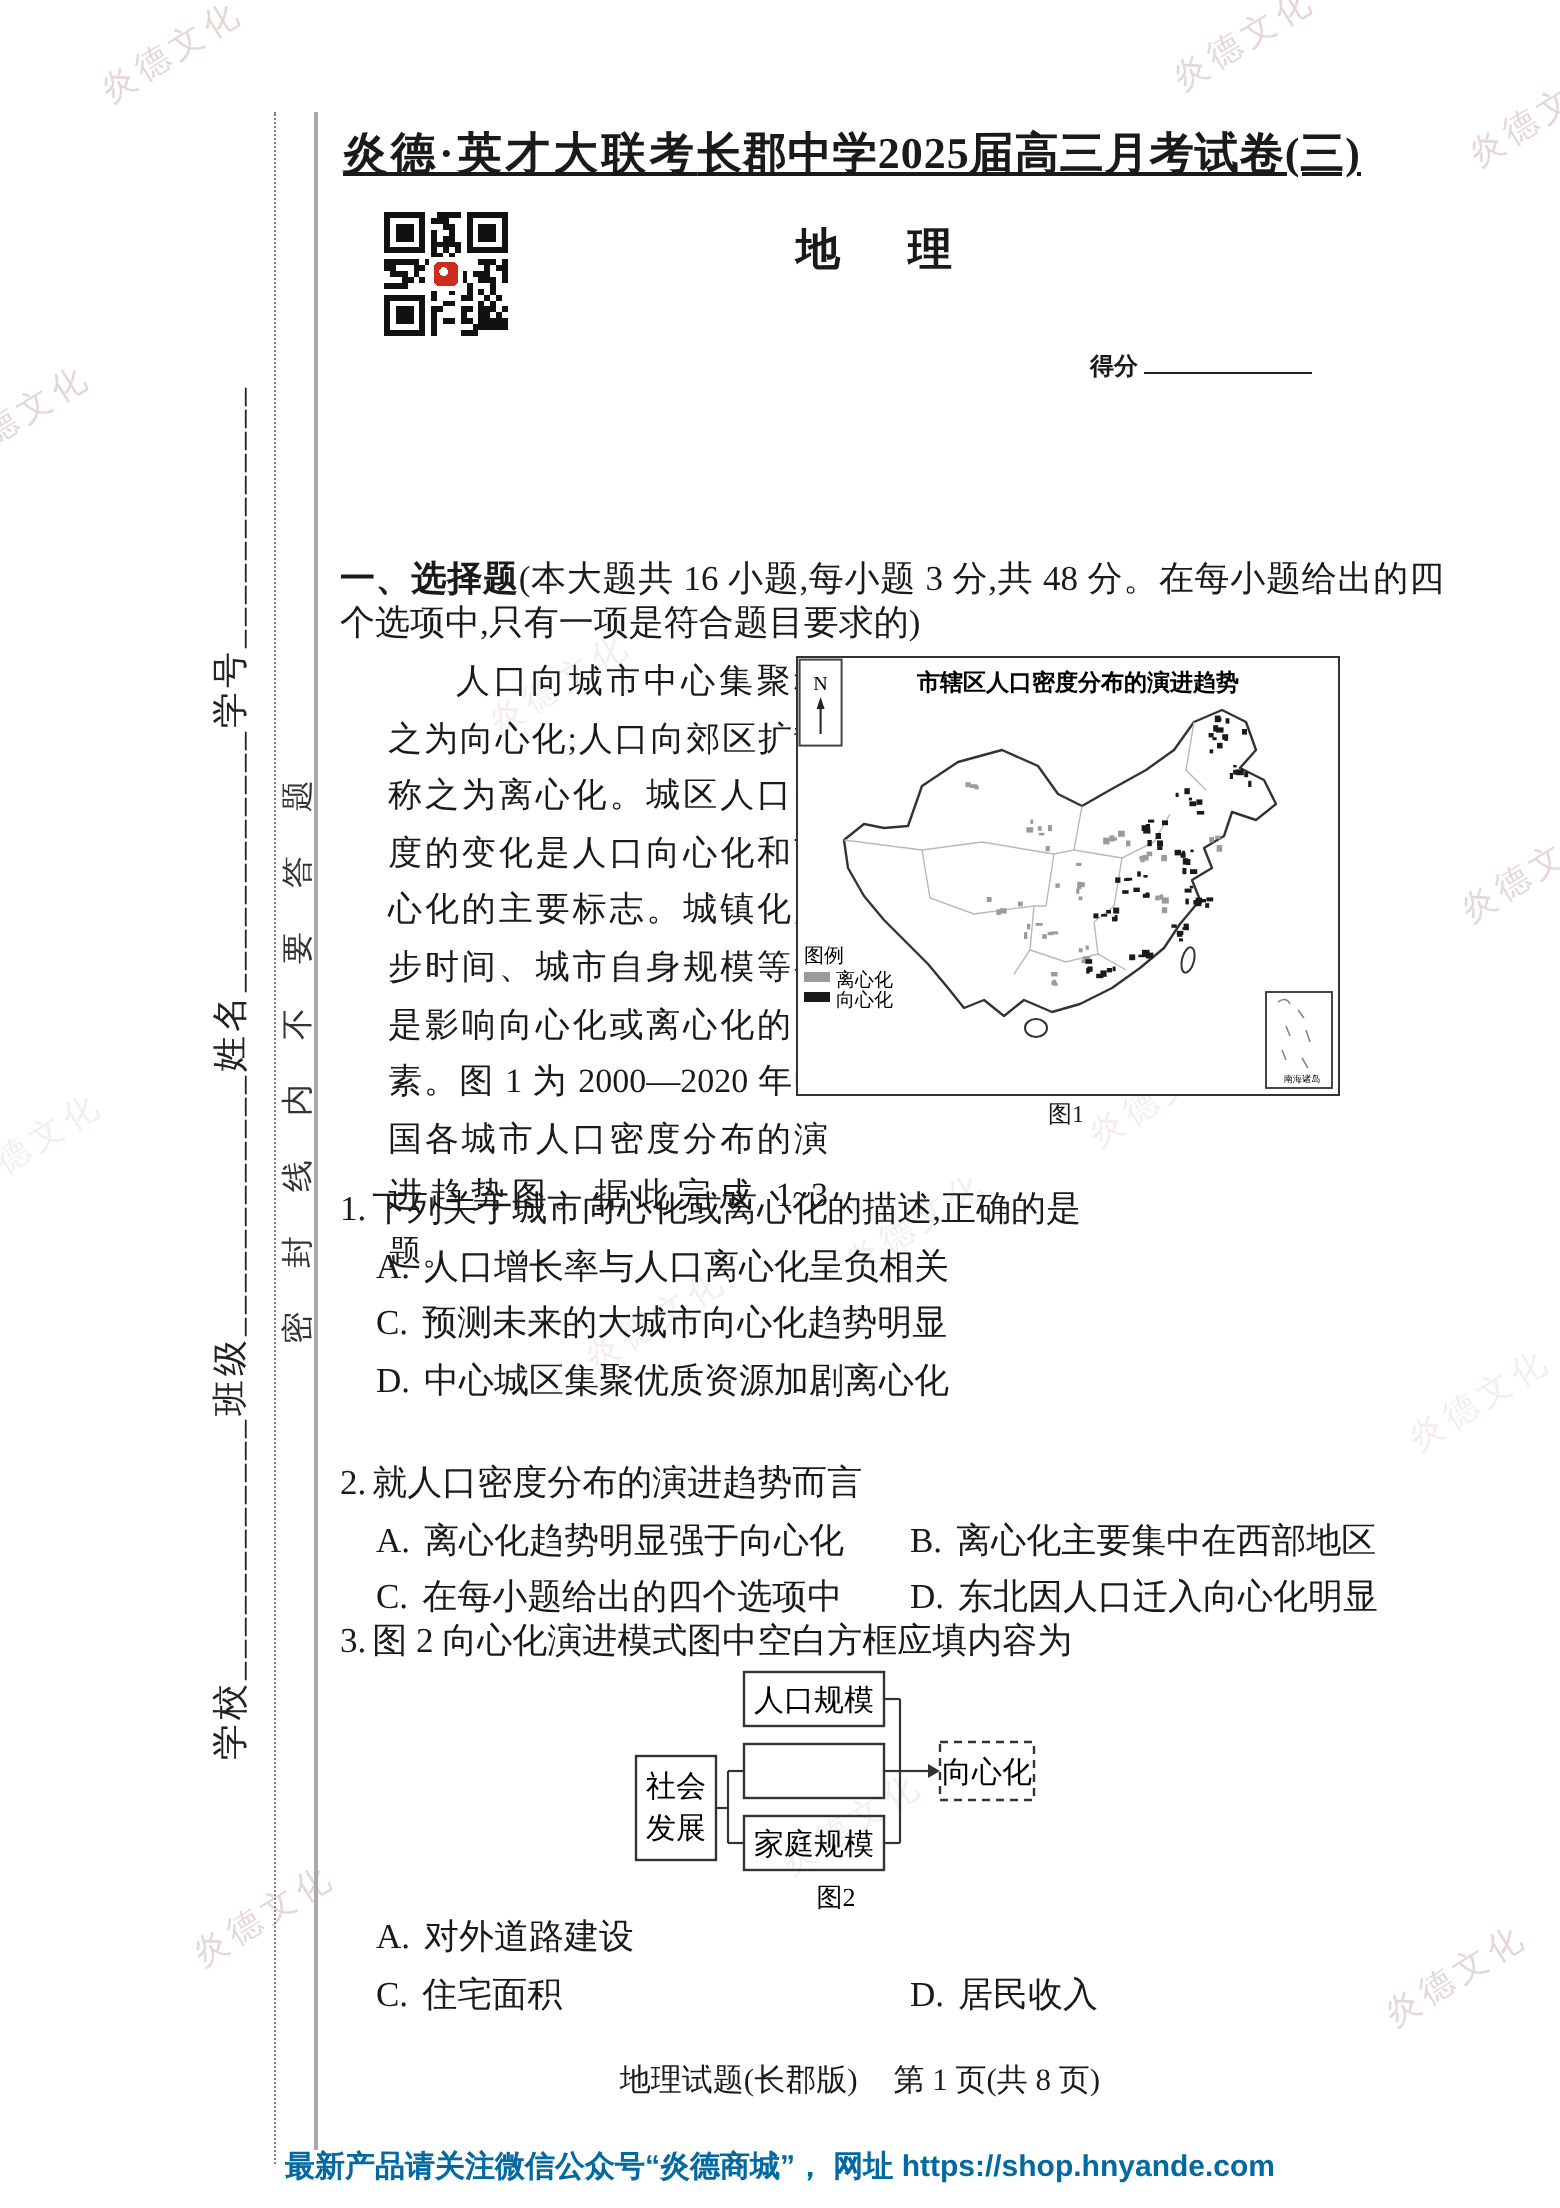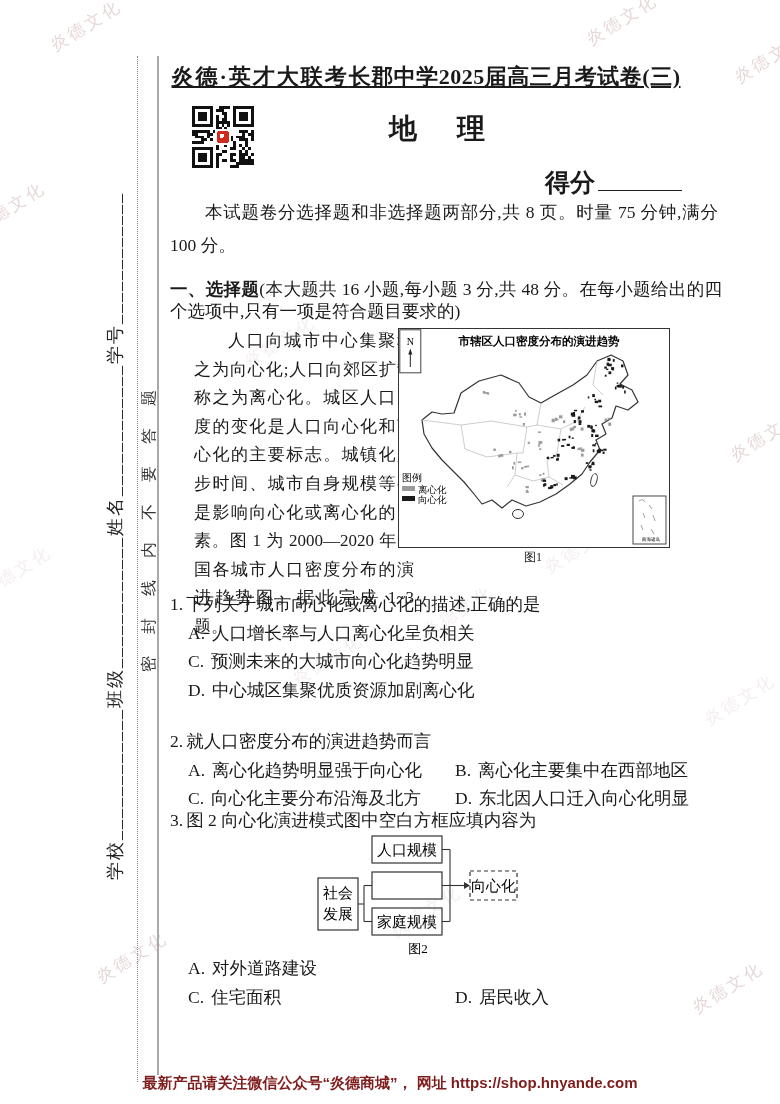--- a/index.html
+++ b/index.html
@@ -23,22 +23,22 @@
           color:#333;white-space:nowrap;}
   .seal-dotted{position:absolute;left:137px;top:56px;height:1026px;width:0;
                border-left:1.6px dotted #828282;}
   .border-solid{position:absolute;left:157px;top:56px;height:1019px;width:2px;background:#a9a9a9;}
   
   .title{position:absolute;left:166px;top:62px;width:520px;text-align:center;
          font-size:22px;font-weight:bold;letter-spacing:.5px;text-decoration:underline;}
   .title .brand{font-weight:900;letter-spacing:2px;}
   .qr{position:absolute;left:192px;top:106px;width:62px;height:62px;}
   .subject{position:absolute;left:170px;top:110px;width:540px;text-align:center;
-           font-size:28px;font-weight:bold;letter-spacing:6px;}
-  .score{position:absolute;left:545px;top:166px;font-size:25px;font-weight:bold;}
+           font-size:22px;font-weight:bold;letter-spacing:6px;}
+  .score{position:absolute;left:545px;top:166px;font-size:12px;font-weight:bold;}
   .score-line{display:inline-block;width:84px;height:20px;border-bottom:1.6px solid #222;margin-left:3px;}
   .intro{position:absolute;left:170px;top:196px;width:548px;font-size:17.5px;line-height:33px;
          text-indent:2em;text-align:justify;}
   
   .section{position:absolute;left:170px;top:278px;width:552px;font-size:17.5px;line-height:22px;text-align:justify;}
   .section .sb{font-weight:bold;}
   
   .passage{position:absolute;left:170px;top:327px;width:220px;font-size:17px;line-height:28.6px;
            text-indent:2em;text-align:justify;margin-left:24px;}
   .fig1{position:absolute;left:398px;top:328px;width:270px;height:218px;border:1.3px solid #333;background:#fff;}
@@ -52,21 +52,21 @@
   .qnum{margin-right:3px;}
   .optrow{display:flex;line-height:28.6px;}
   .optcell{width:267px;padding-left:18px;white-space:nowrap;}
   .optcell.c2{width:auto;padding-left:0;}
   #q1{top:590px}#q2{top:727px}#q3stem{top:806px}#q3opts{top:954px}
   .fig2{position:absolute;left:298px;top:834px;width:240px;height:124px;}
   
   .footer{position:absolute;left:160px;top:1030px;width:540px;text-align:center;font-size:15.5px;}
   .footer .gap{display:inline-block;width:18px;}
   .promo{position:absolute;left:0;top:1074px;width:780px;text-align:center;
-         font-family:"Liberation Sans","DejaVu Sans",sans-serif;font-weight:700;font-size:15px;color:#7f1d1d;}
+         font-family:"Liberation Sans","DejaVu Sans",sans-serif;font-weight:700;font-size:15px;color:#0369a1;}
   svg text{font-family:"Liberation Serif","DejaVu Serif",serif;}
 </style>
 </head>
 <body>
 
 <div class="page">
 
   <span class="wm w1">炎德文化</span>
   <span class="wm w2">炎德文化</span>
   <span class="wm w3">炎德文化</span>
@@ -231,21 +231,20 @@
         <circle cx="10.1" cy="10.1" r="0.75" fill="#fff"></circle>
       </g>
   </svg>
 
   <div class="subject">地　理</div>
 
   <div class="score">
     <span>得分</span><span class="score-line"></span>
   </div>
 
-  <div class="intro">本试题卷分选择题和非选择题两部分,共 8 页。时量 75 分钟,满分 100 分。</div>
 
   <div class="section">
     <span class="sb">一、选择题</span><span>(本大题共 16 小题,每小题 3 分,共 48 分。在每小题给出的四个选项中,只有一项是符合题目要求的)</span>
   </div>
 
   <div class="passage">人口向城市中心集聚称之为向心化;人口向郊区扩散称之为离心化。城区人口密度的变化是人口向心化和离心化的主要标志。城镇化起步时间、城市自身规模等都是影响向心化或离心化的因素。图 1 为 2000—2020 年中国各城市人口密度分布的演进趋势图。据此完成 1~3 题。</div>
 
   <div class="fig1">
     <svg width="268" height="216" viewBox="0 0 268 216">
       <text x="140" y="16" text-anchor="middle" font-size="11.5" font-weight="bold">市辖区人口密度分布的演进趋势</text>
@@ -441,21 +440,21 @@
 
   <div class="qblock" id="q2">
     <div class="qline">
       <span class="qnum">2.</span><span>就人口密度分布的演进趋势而言</span>
     </div>
     <div class="optrow">
       <div class="optcell"><span class="okey">A.</span><span>离心化趋势明显强于向心化</span></div>
       <div class="optcell c2"><span class="okey">B.</span><span>离心化主要集中在西部地区</span></div>
     </div>
     <div class="optrow">
-      <div class="optcell"><span class="okey">C.</span><span>向心化主要分布沿海及北方</span></div>
+      <div class="optcell"><span class="okey">C.</span><span>在每小题给出的四个选项中</span></div>
       <div class="optcell c2"><span class="okey">D.</span><span>东北因人口迁入向心化明显</span></div>
     </div>
   </div>
 
   <div class="qblock" id="q3stem">
     <div class="qline">
       <span class="qnum">3.</span><span>图 2 向心化演进模式图中空白方框应填内容为</span>
     </div>
   </div>
 
@@ -491,16 +490,19 @@
   <div class="qblock" id="q3opts">
     <div class="optrow">
       <div class="optcell"><span class="okey">A.</span><span>对外道路建设</span></div>
     </div>
     <div class="optrow">
       <div class="optcell"><span class="okey">C.</span><span>住宅面积</span></div>
       <div class="optcell c2"><span class="okey">D.</span><span>居民收入</span></div>
     </div>
   </div>
 
+  <div class="footer">
+    <span>地理试题(长郡版)</span><span class="gap"></span><span>第 1 页(共 8 页)</span>
+  </div>
 
   <div class="promo">最新产品请关注微信公众号“炎德商城”， 网址 https://shop.hnyande.com</div>
 
 </div>
 
 </body></html>

